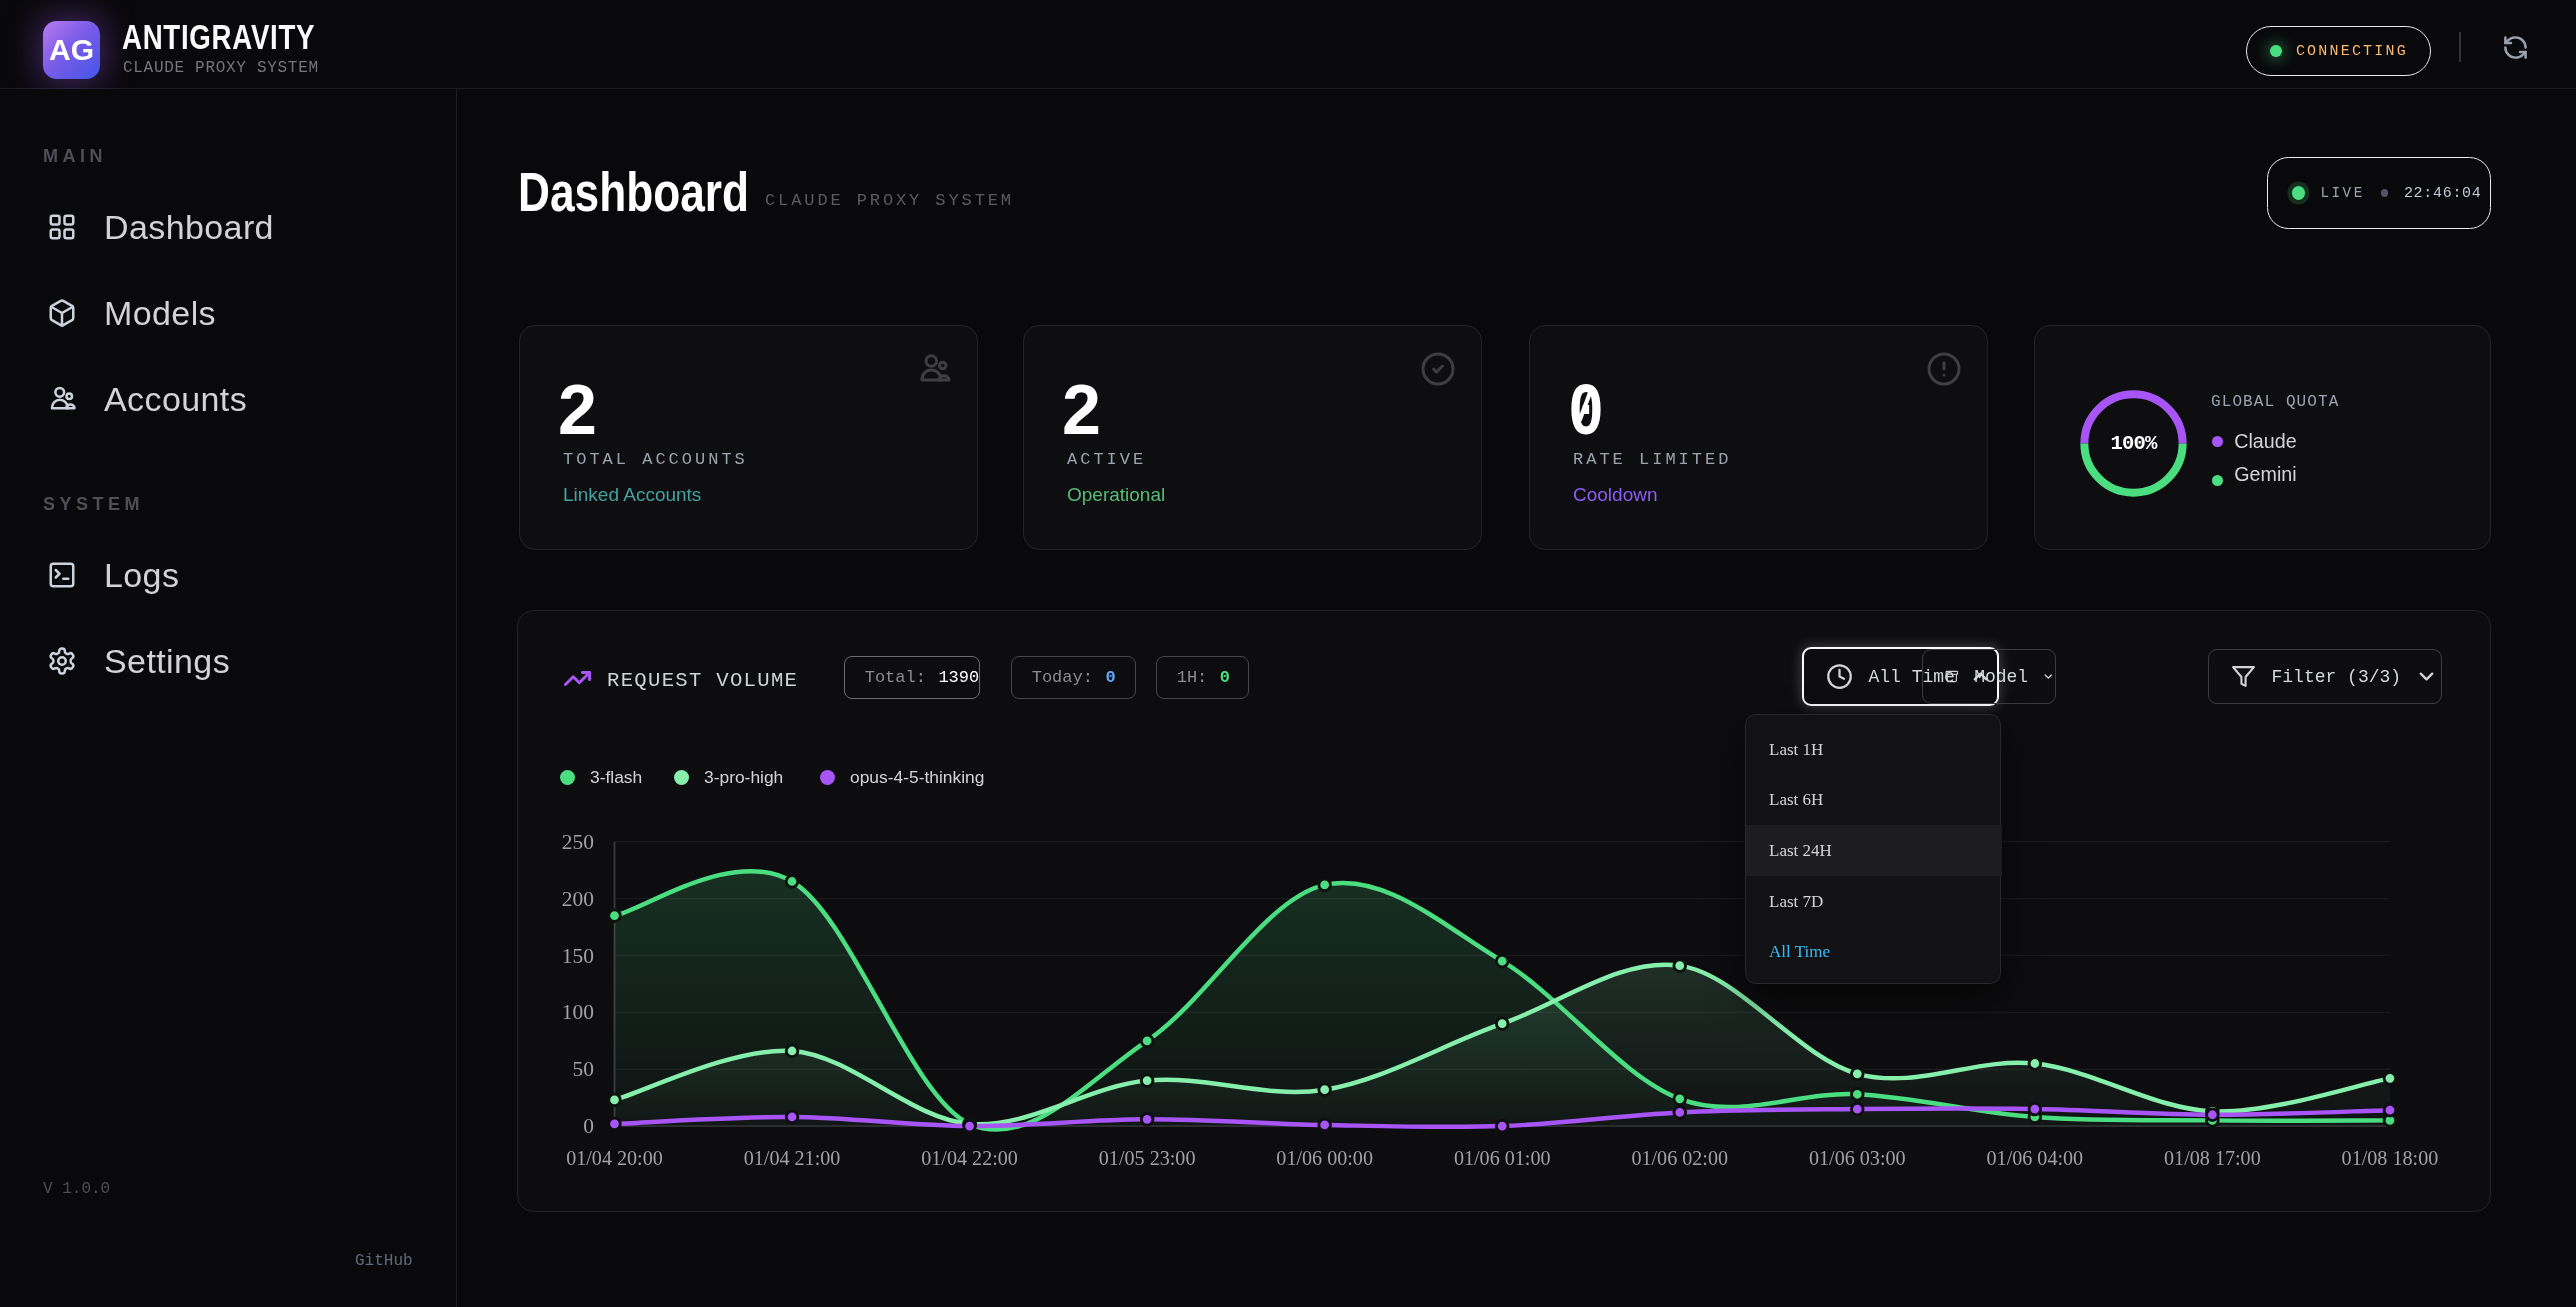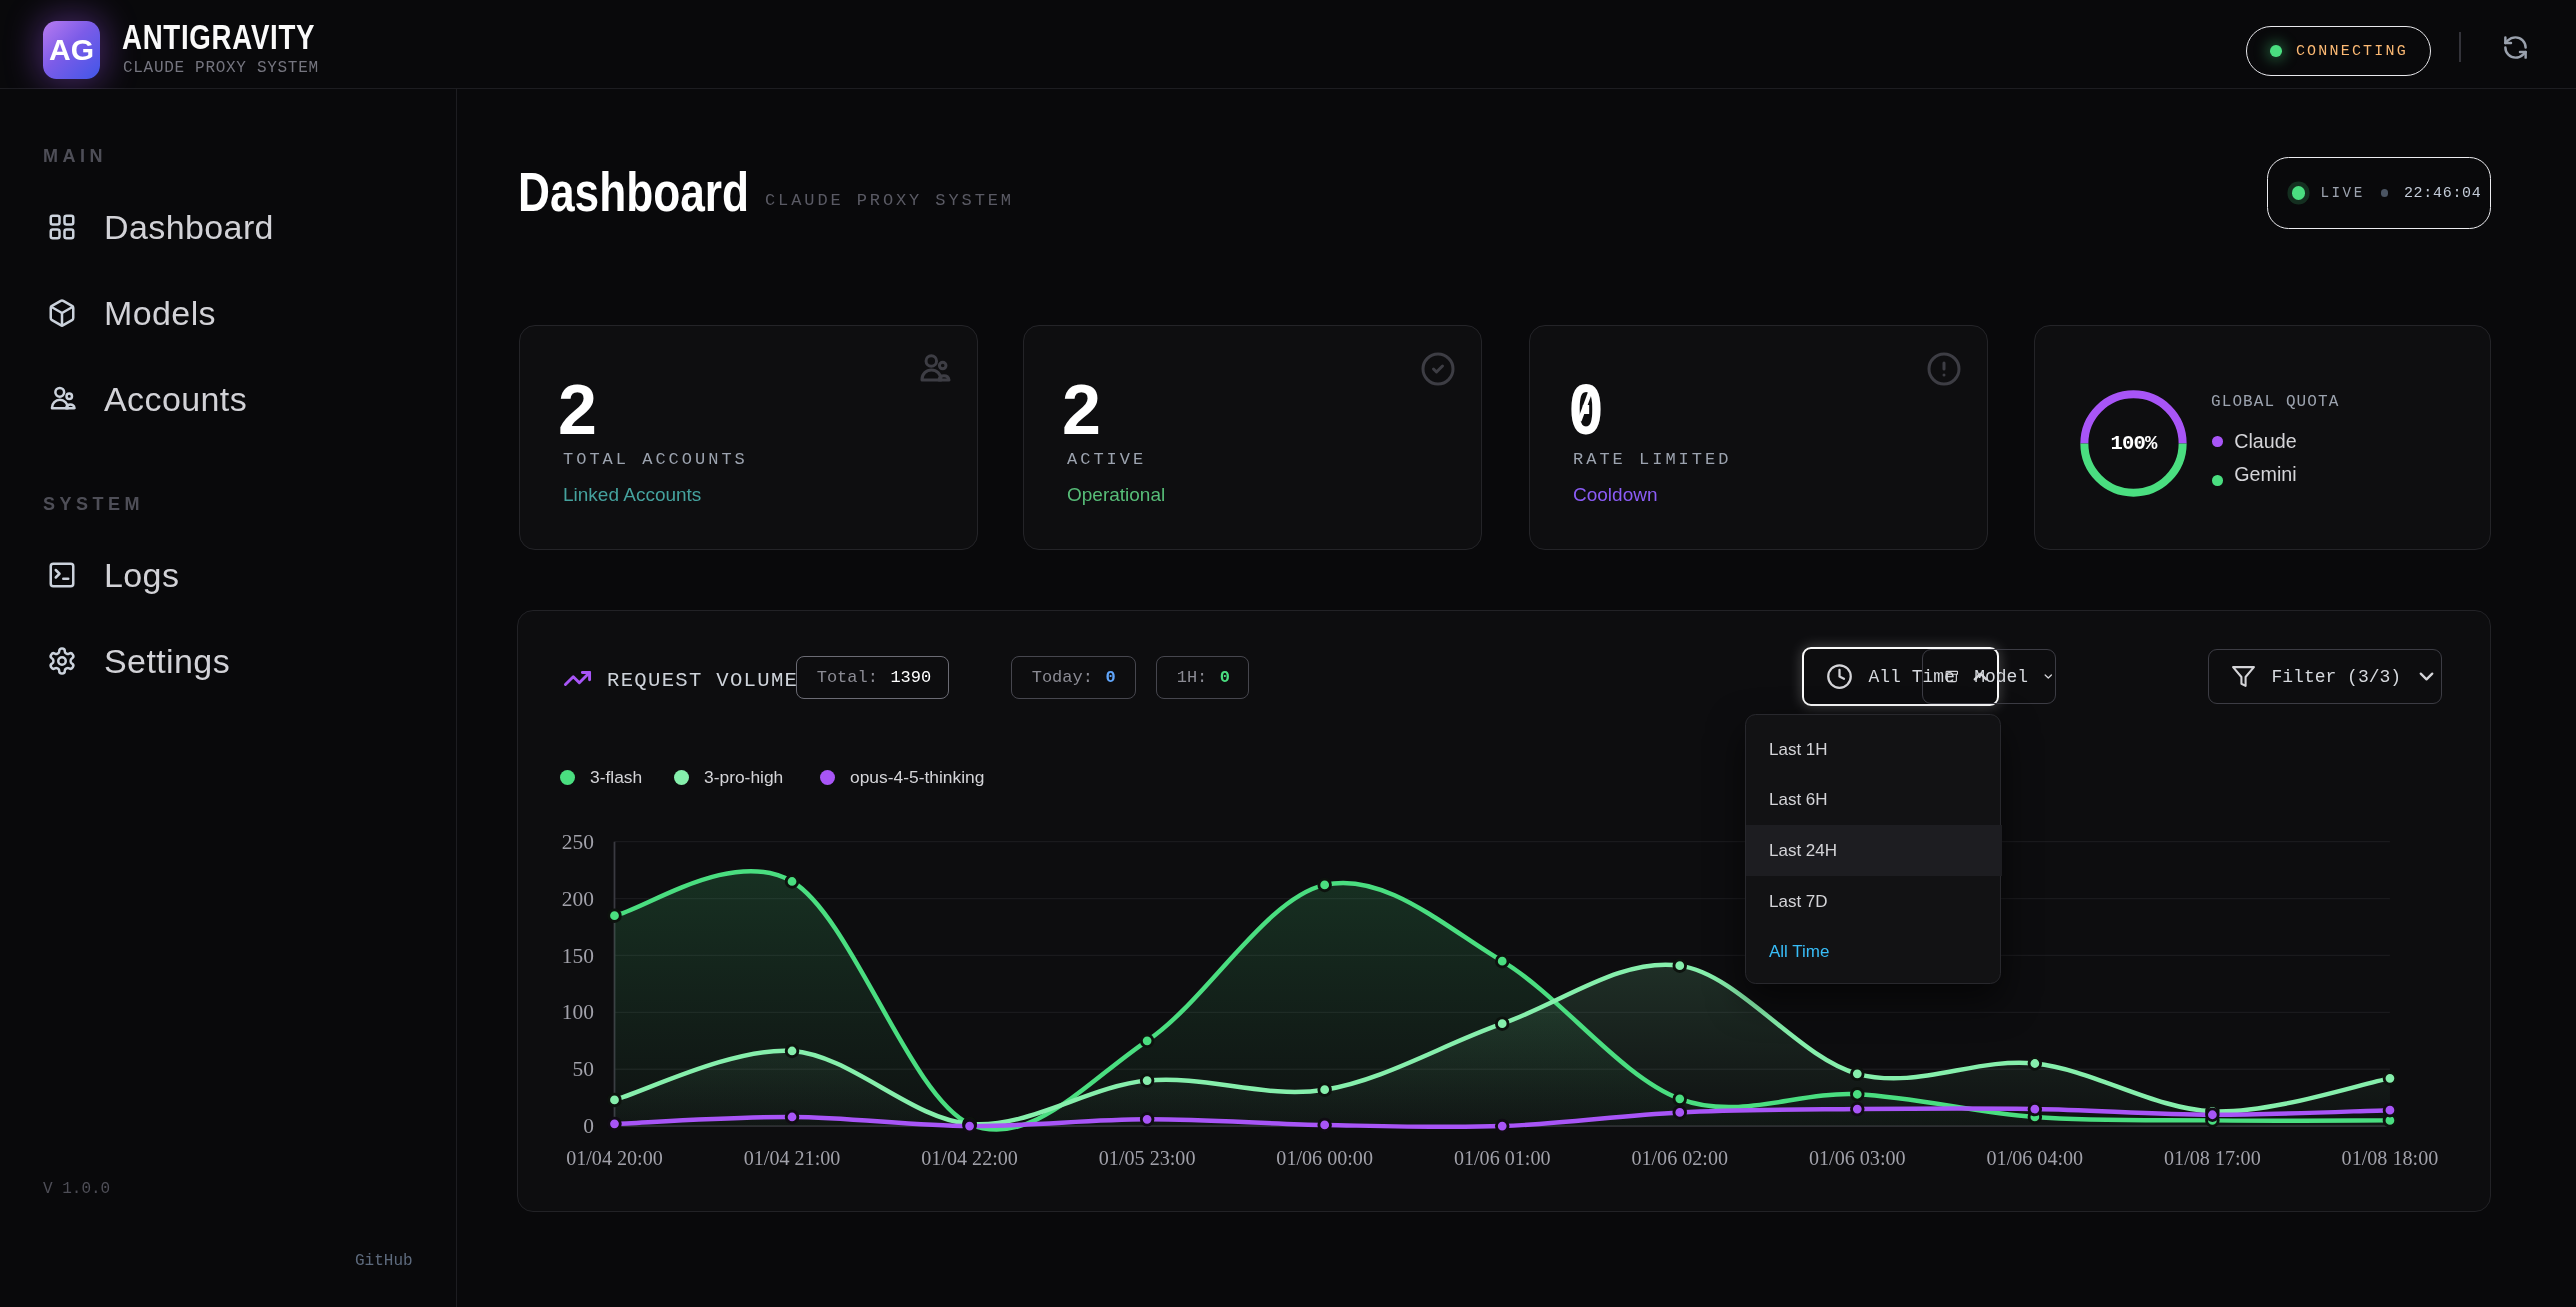--- a/index.html
+++ b/index.html
@@ -54,21 +54,21 @@
   
   #chart-card { left:517px; top:610px; width:1974px; height:602px; background:#0d0d0f; border:0.9px solid #222226; border-radius:16px; }
   #rv-title { left:607px; top:669px; font-size:20.6px; color:#ced3da; letter-spacing:1.3px; font-family:"Liberation Mono", monospace; }
   .badge { position:absolute; top:656px; height:43px; border:1.8px solid #46464e; border-radius:8px;
            display:flex; align-items:center; font-family:"Liberation Mono", monospace; font-size:17px; color:#8b8b94; }
   .btn { position:absolute; display:flex; align-items:center; border-radius:9px; white-space:nowrap;
          font-family:"Liberation Mono", monospace; font-size:18px; color:#d6d9de; }
   #dropdown { left:1745px; top:714px; width:256px; height:270px; background:#121214; border:0.9px solid #28282d;
               border-radius:10.7px; z-index:9; box-shadow:0 16px 36px rgba(0,0,0,0.6); }
   .dd-item { position:absolute; left:0; width:256px; height:51px; display:flex; align-items:center;
-             padding-left:23px; font-family:Liberation Sans, sans-serif; font-size:17px; color:#d4d4d8; }
+             padding-left:23px; font-family:Liberation Serif, serif; font-size:17px; color:#d4d4d8; }
   .legend { position:absolute; top:767px; display:flex; align-items:center; font-family:Liberation Sans, sans-serif; font-size:17.4px; color:#d4d4d8; }
   .legend .dot { width:15px; height:15px; border-radius:50%; margin-right:15px; }
 </style>
 </head>
 <body>
 
 <div class="abs" id="header"></div>
 <div class="abs" id="logo">AG</div>
 <div class="abs" id="brand-title">ANTIGRAVITY</div>
 <div class="abs" id="brand-sub">CLAUDE PROXY SYSTEM</div>
@@ -187,21 +187,21 @@
     </div>
 </div>
 
 <div class="abs" id="chart-card"></div>
 <svg class="abs" id="rv-ico" style="left:563px;top:664px" width="29" height="29" viewBox="0 0 24 24" fill="none" stroke="#a855f7" stroke-width="2.4" stroke-linecap="round" stroke-linejoin="round">
     <polyline points="22 7 13.5 15.5 8.5 10.5 2 17"></polyline>
     <polyline points="16 7 22 7 22 13"></polyline>
   </svg>
 <div class="abs" id="rv-title">REQUEST VOLUME</div>
 
-<div class="abs badge" style="left:796px;width:153px;border-color:#6b6b74">
+<div class="abs badge" style="left:844px;width:136px;border-color:#6b6b74">
     <span style="margin-left:19.7px">Total:</span>
     <span style="color:#fff;font-weight:normal;margin-left:12.5px">1390</span>
   </div>
 <div class="abs badge" style="left:1011px;width:125px">
     <span style="margin-left:19.7px">Today:</span>
     <span style="color:#60a5fa;font-weight:bold;margin-left:12.5px">0</span>
   </div>
 <div class="abs badge" style="left:1156px;width:93px">
     <span style="margin-left:19.7px">1H:</span>
     <span style="color:#4ade80;font-weight:bold;margin-left:12.5px">0</span>

